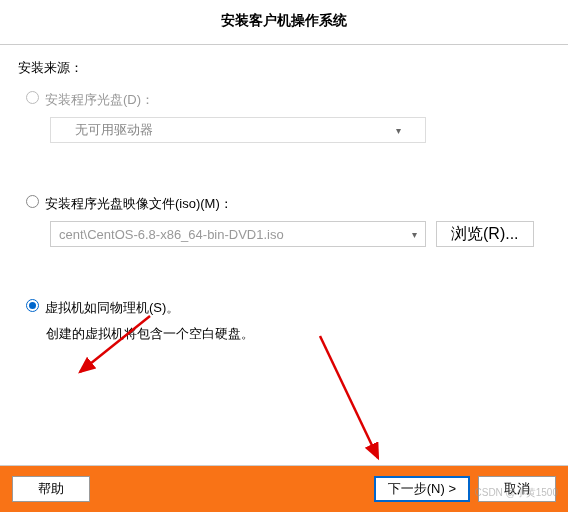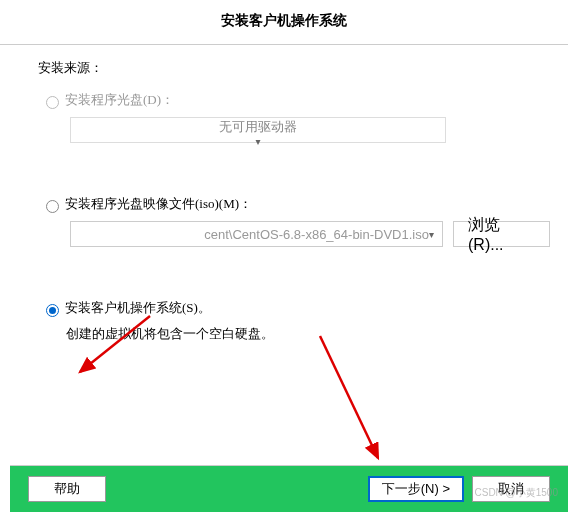--- a/index.html
+++ b/index.html
@@ -27,31 +27,29 @@
       padding-left: 30px;
       color: #000;
     }
     .divider {
       border: none;
       border-top: 1px solid #ccc;
       margin: 0;
     }
     .content {
       padding: 14px 18px 0 18px;
-      margin-left: 20px;
     }
     .section-label {
       margin-bottom: 14px;
     }
     .option-row {
       display: flex;
-      align-items: flex-end;
+      align-items: flex-start;
       padding-left: 8px;
       margin-bottom: 8px;
-      font-family: Liberation Serif, serif;
     }
     .radio {
       width: 13px;
       height: 13px;
       border-radius: 50%;
       border: 1px solid #888;
       margin-right: 6px;
       display: inline-flex;
       align-items: center;
       justify-content: center;
@@ -82,41 +80,40 @@
       margin-bottom: 24px;
       width: 376px;
       height: 26px;
       border: 1px solid #ccc;
       display: flex;
       align-items: center;
       padding: 0 24px;
       font-size: 13px;
       justify-content: space-between;
       background: #fff;
-      flex-direction: column;
     }
     .dropdown.disabled { color: #888; border-color: #ddd; }
     .chev {
       font-size: 10px;
       color: #666;
     }
     .input-row {
       display: flex;
       align-items: center;
       margin-left: 32px;
       margin-top: 6px;
       gap: 10px;
     }
     .text-input {
       width: 376px;
       height: 26px;
       border: 1px solid #ccc;
       display: flex;
       align-items: center;
-      justify-content: flex-end;
+      justify-content: space-between;
       padding: 0 8px;
       font-size: 13px;
       color: #999;
       background: #fff;
     }
     .browse-btn {
       height: 26px;
       padding: 0 14px;
       border: 1px solid #ccc;
       background: #fff;
@@ -130,25 +127,24 @@
       font-size: 13px;
     }
     .spacer1 { height: 28px; }
     .spacer2 { height: 52px; }
     .footer {
       position: absolute;
       bottom: 0;
       left: 0;
       right: 0;
       border-top: 1px solid #ccc;
-      padding: 10px 18px;
-      display: flex;
-      align-items: center;
-      background: #22c55e;
-      margin-left: 10px;
+      padding: 10px 12px;
+      display: flex;
+      align-items: center;
+      background: #f97316;
     }
     .btn {
       height: 26px;
       min-width: 78px;
       padding: 0 12px;
       border: 1px solid #999;
       background: #fff;
       font-size: 13px;
       display: flex;
       align-items: center;
@@ -203,21 +199,21 @@
       <span>cent\CentOS-6.8-x86_64-bin-DVD1.iso</span>
       <span class="chev">▾</span>
     </div>
     <div class="browse-btn">浏览(R)...</div>
   </div>
 
   <div class="spacer2"></div>
 
   <div class="option-row">
     <span class="radio selected"></span>
-    <span class="opt-label">安装客户机操作系统(S)。</span>
+    <span class="opt-label">虚拟机如同物理机(S)。</span>
   </div>
   <div class="desc-text">创建的虚拟机将包含一个空白硬盘。</div>
 </div>
 
 <svg class="arrow" style="left:70px; top:310px;" width="90" height="80">
   <defs>
       <marker id="ah1" markerWidth="8" markerHeight="8" refX="6" refY="3" orient="auto">
         <path d="M0,0 L7,3 L0,6 Z" fill="#d00"></path>
       </marker>
     </defs>

